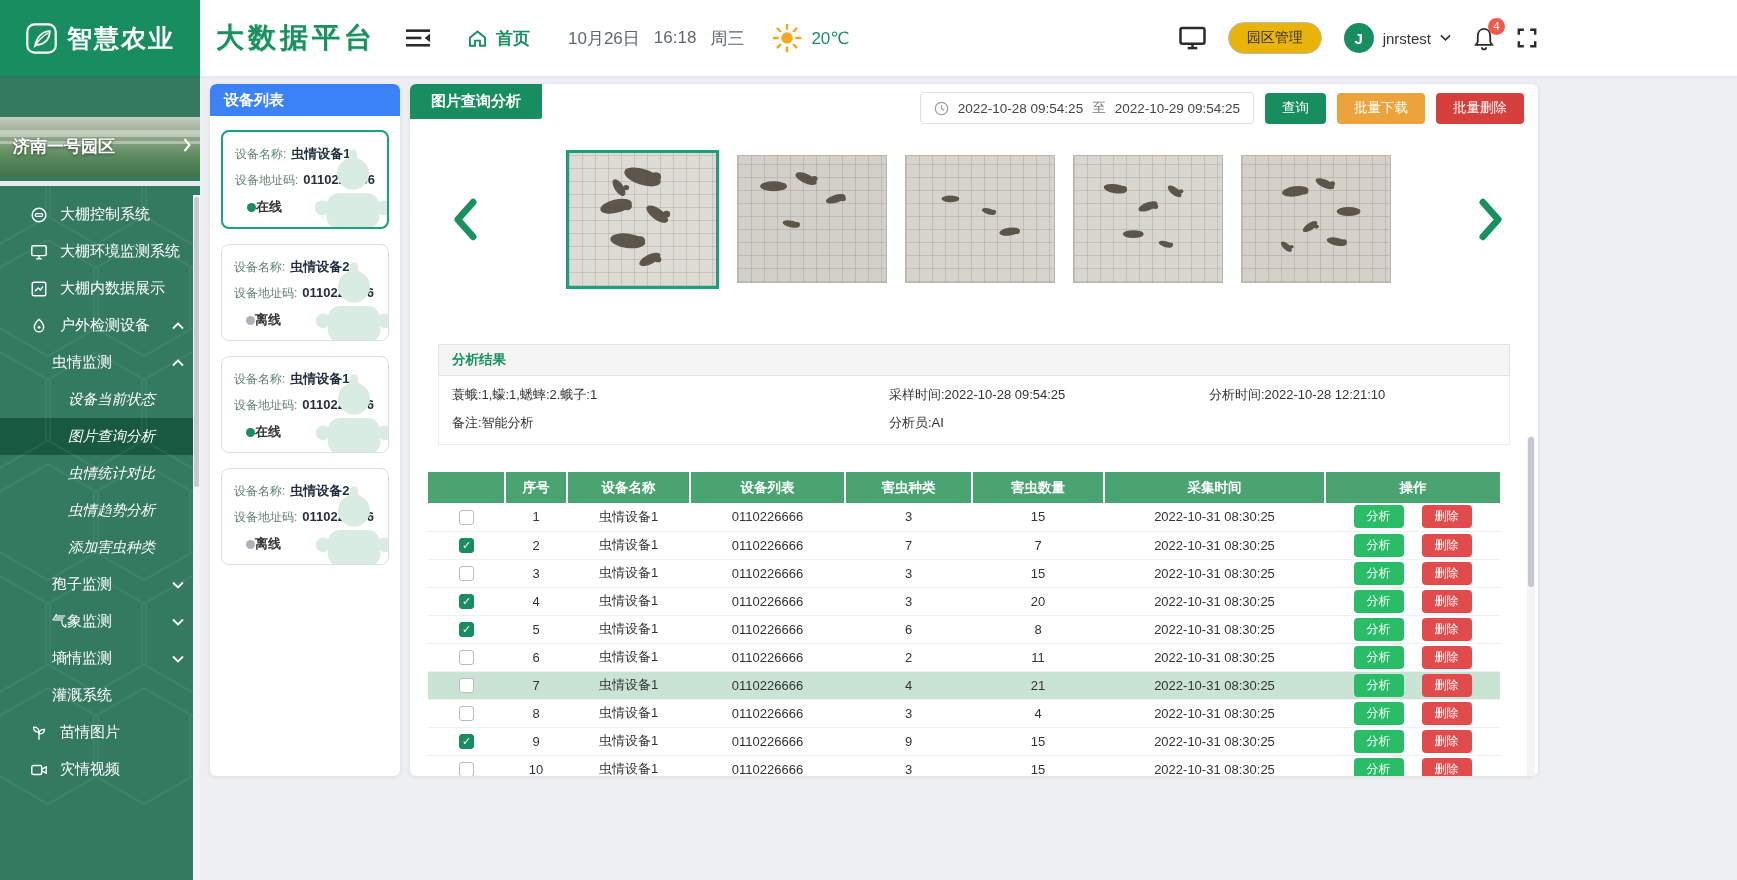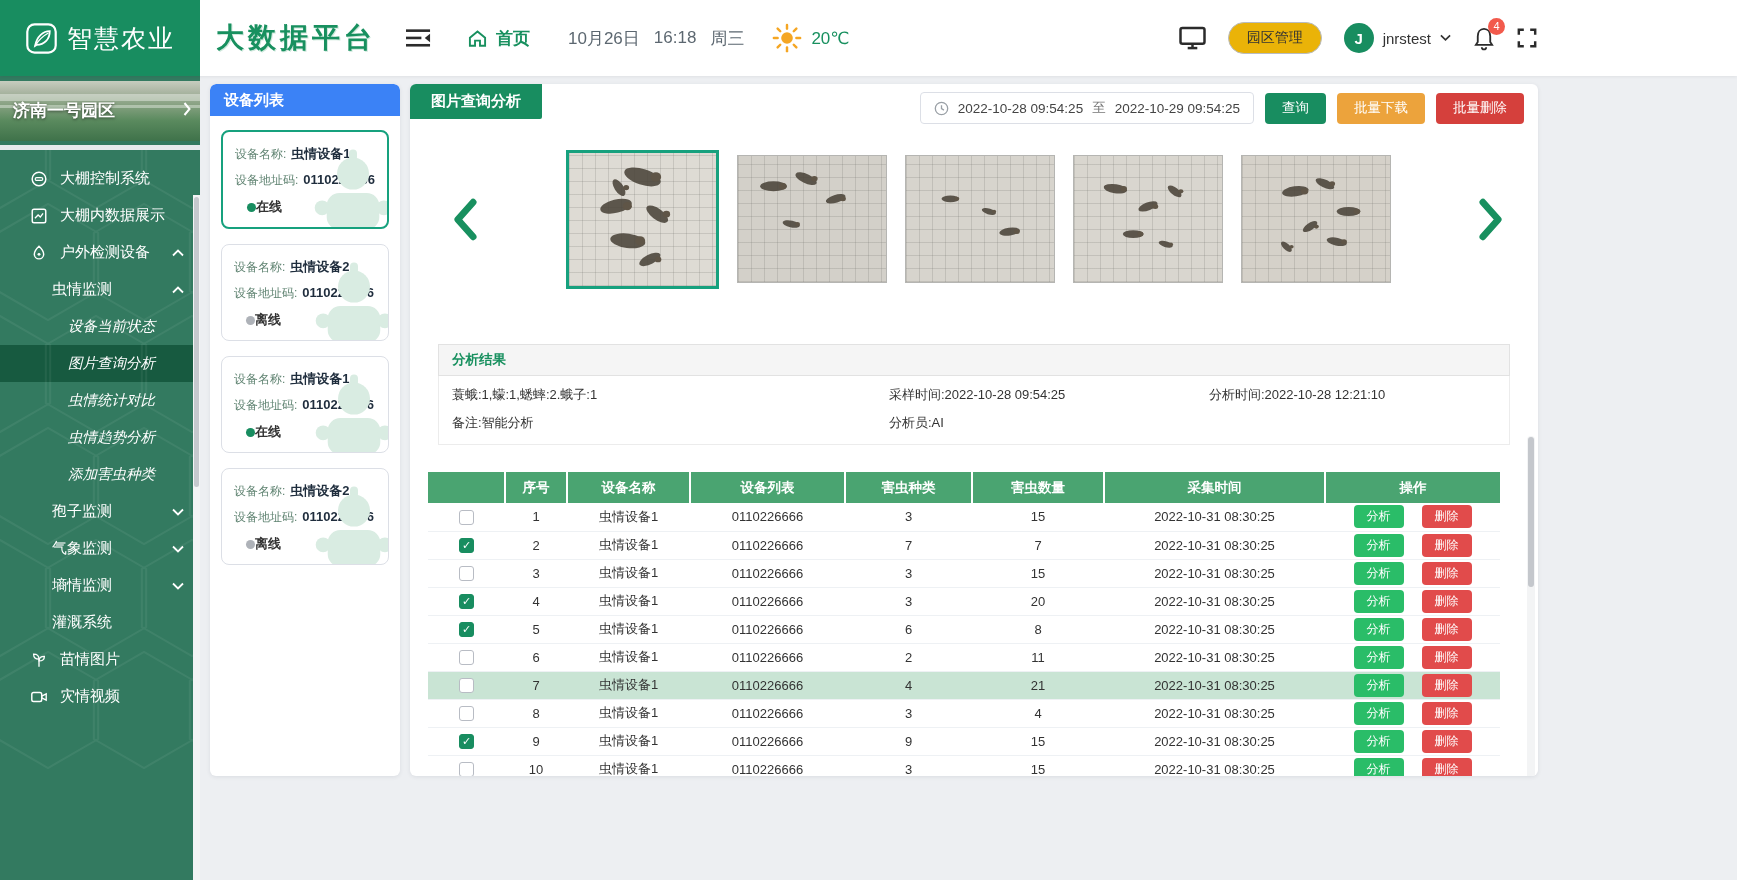--- a/index.html
+++ b/index.html
@@ -2,21 +2,21 @@
 <html><head>
 <meta charset="utf-8">
 <style>
   * { margin:0; padding:0; box-sizing:border-box; }
   html,body { width:1737px; height:880px; overflow:hidden; }
   body { font-family:"Liberation Sans","DejaVu Sans",sans-serif; background:#edeff2; position:relative; }
 
   
   .header { position:absolute; top:0; left:0; right:0; height:76px; background:#fff; display:flex; align-items:center; z-index:5; box-shadow:0 1px 3px rgba(0,0,0,.06); }
   .logo-block { width:200px; height:76px; background:#188d60; display:flex; align-items:center; justify-content:center; gap:9px; flex-shrink:0; }
-  .logo-text { color:#fff; font-size:25px; font-weight:normal; letter-spacing:2px; }
+  .logo-text { color:#fff; font-size:25px; font-weight:bold; letter-spacing:2px; }
   .platform-title { color:#18905f; font-size:28px; font-weight:800; letter-spacing:4px; margin-left:16px; text-shadow:1px 1px 0 #cfe8dc; }
   .collapse-btn { margin-left:30px; cursor:pointer; display:flex; align-items:center; }
   .home-link { margin-left:36px; display:flex; align-items:center; gap:8px; cursor:pointer; }
   .home-label { color:#18905f; font-size:17px; font-weight:600; }
   .datetime { margin-left:38px; display:flex; align-items:center; gap:14px; color:#5c6770; font-size:17px; }
   .weather { margin-left:28px; display:flex; align-items:center; gap:9px; }
   .temp { color:#18905f; font-size:17px; }
   .header-right { position:absolute; right:200px; top:0; height:76px; display:flex; align-items:center; gap:22px; }
   .pill-btn { border:1px solid #b8bcc2; border-radius:17px; padding:6px 18px; font-size:14px; color:#333; background:#eab308; cursor:pointer; }
   .user-box { display:flex; align-items:center; gap:9px; cursor:pointer; }
@@ -24,21 +24,21 @@
   .username { font-size:15px; color:#333; }
   .bell-wrap { position:relative; cursor:pointer; }
   .badge { position:absolute; top:-8px; right:-10px; background:#f25a4c; color:#fff; font-size:11px; min-width:17px; height:17px; border-radius:9px; display:flex; align-items:center; justify-content:center; padding:0 4px; }
   .icon-btn { cursor:pointer; display:flex; align-items:center; }
 
   
   .sidebar { position:absolute; top:76px; left:0; width:200px; bottom:0; background:#e7eaed; display:flex; flex-direction:column; gap:5px; z-index:2; }
   .side-block { background:#337a60; position:relative; }
   .side-banner-block { padding:5px 0 4px; }
   .side-banner { height:60px; position:relative; overflow:hidden; cursor:pointer;
-     background:linear-gradient(180deg,#c6cdbf 0%,#aeb8a6 16%,#8aa384 38%,#5a8a5e 66%,#3f724a 100%); }
+     background:linear-gradient(180deg,#c6cdbf 0%,#aeb8a6 16%,#8aa384 38%,#5a8a5e 66%,#3f724a 100%);margin-top:36px; }
   .banner-band { position:absolute; left:0; right:0; top:13px; height:7px; background:rgba(255,255,255,.38); }
   .banner-band2 { position:absolute; left:0; right:0; top:24px; height:3px; background:rgba(230,238,228,.45); }
   .park-name { position:absolute; left:13px; top:18px; color:#fff; font-size:17px; font-weight:bold; text-shadow:0 1px 3px rgba(0,0,0,.55); }
   .banner-arrow { position:absolute; right:9px; top:21px; }
   .nav-wrap { flex:1; padding:10px 0 8px; overflow:hidden; }
   .nav-item { height:37px; display:flex; align-items:center; padding:0 16px 0 30px; color:#fff; font-size:15px; cursor:pointer; position:relative; white-space:nowrap; }
   .side-top-block .nav-item { height:46px; font-size:16px; }
   .nav-ic { display:flex; align-items:center; margin-right:12px; }
   .nav-item.lvl1 { padding-left:52px; }
   .nav-item.lvl2 { padding-left:68px; font-size:14.5px;font-style:italic; }
@@ -216,20 +216,29 @@
           <svg viewBox="0 0 20 20" width="18" height="18">
             <circle cx="10" cy="10" r="7.6" fill="none" stroke="#fff" stroke-width="1.6"></circle>
             <rect x="5.8" y="8.4" width="8.4" height="3.2" rx="1.6" fill="none" stroke="#fff" stroke-width="1.3"></rect>
           </svg>
         </span>
         <span class="nav-label">大棚控制系统</span>
       </div>
       <div class="nav-item lvl0">
         <span class="nav-ic">
           <svg viewBox="0 0 20 20" width="18" height="18">
+            <rect x="2" y="3" width="16" height="11" rx="1.5" fill="none" stroke="#fff" stroke-width="1.6"></rect>
+            <path d="M7 17.5 H13 M10 14 V17.5" stroke="#fff" stroke-width="1.6"></path>
+          </svg>
+        </span>
+        <span class="nav-label">大棚环境监测系统</span>
+      </div>
+      <div class="nav-item lvl0">
+        <span class="nav-ic">
+          <svg viewBox="0 0 20 20" width="18" height="18">
             <rect x="2.5" y="2.5" width="15" height="15" rx="2" fill="none" stroke="#fff" stroke-width="1.6"></rect>
             <path d="M5.5 12.5 L9 8.8 L11.5 11.2 L14.5 7" fill="none" stroke="#fff" stroke-width="1.5"></path>
           </svg>
         </span>
         <span class="nav-label">大棚内数据展示</span>
       </div>
       <div class="nav-item lvl0">
         <span class="nav-ic">
           <svg viewBox="0 0 20 20" width="18" height="18">
             <path d="M10 2.5 C13 5.3 15.2 8.2 15.2 11.3 A5.2 5.2 0 0 1 4.8 11.3 C4.8 8.2 7 5.3 10 2.5 Z" fill="none" stroke="#fff" stroke-width="1.6"></path>

